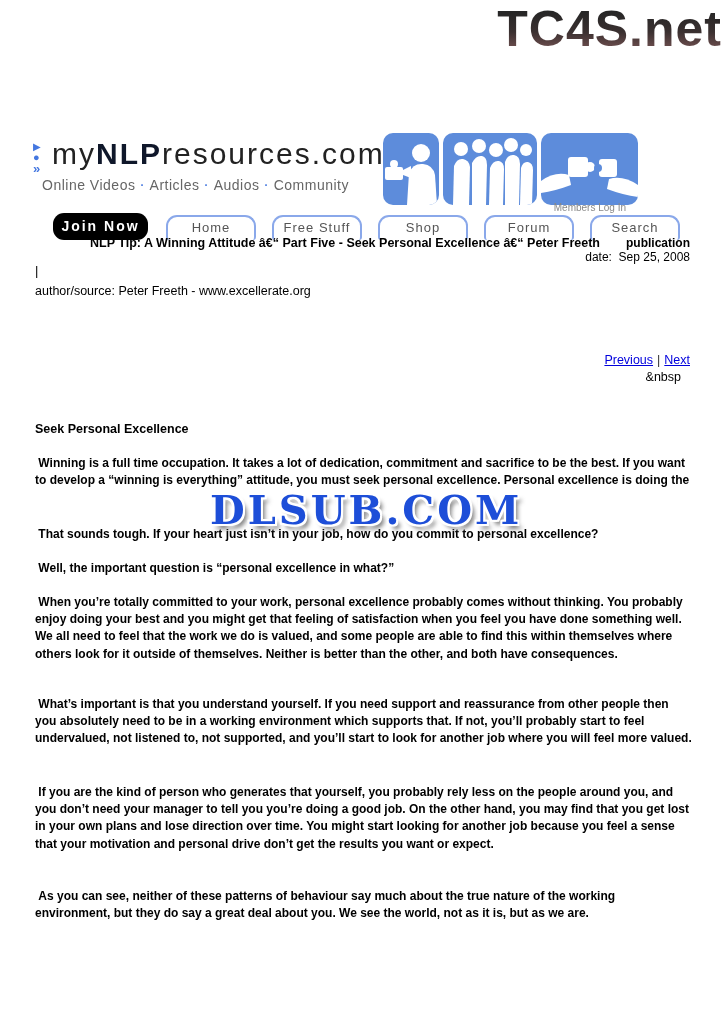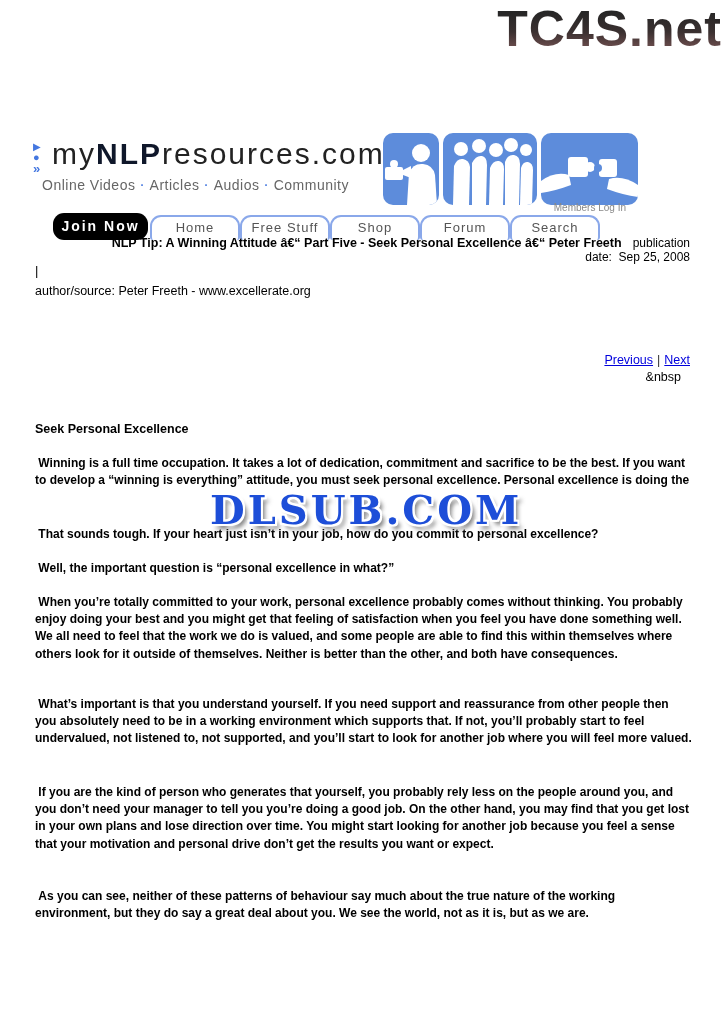--- a/index.html
+++ b/index.html
@@ -28,40 +28,40 @@
 
   
   .tile { position:absolute; top:133px; height:72px; background:#5d8cdb; border-radius:10px; overflow:hidden; }
   .tile svg { display:block; width:100%; height:100%; }
   .tile1 { left:383px; width:56px; }
   .tile2 { left:443px; width:94px; }
   .tile3 { left:541px; width:97px; }
   .members { position:absolute; top:202px; right:98px; font-size:10px; color:#888; }
 
   
-  .nav { position:absolute; left:53px; top:213px; display:flex; gap:0; }
+  .nav { position:absolute; left:53px; top:213px; display:flex; gap:16px; }
   .tab {
     width:90px; height:25px; margin-top:2px;
     border:2px solid #8aa8ea; border-bottom:none;
     border-radius:11px 11px 3px 3px; background:#fff;
     font-size:13px; letter-spacing:1px; color:#555;
     text-align:center; line-height:22px; cursor:pointer;
   }
   .tab-join {
     width:95px; height:27px; margin-top:0; margin-right:2px;
     background:#000; border:none; border-radius:11px;
     color:#fff; font-size:14px; font-weight:bold; letter-spacing:2px;
     text-align:center; line-height:27px; cursor:pointer;
   }
 
   
   .title-block { position:absolute; left:30px; top:236px; width:660px; display:flex; flex-direction:column; align-items:flex-end; font-size:12px; color:#000; }
   .title-line { white-space:nowrap; }
   .title-bold { font-weight:bold; font-size:12.5px; }
-  .pub-word { margin-left:11px; }
+  .pub-word { margin-left:26px;font-weight:bold; }
   .pub-date { white-space:pre; line-height:15px; }
   .pipe-solo { position:absolute; left:35px; top:263px; font-size:13px; color:#000; }
   .author-line { position:absolute; left:35px; top:284px; font-size:12.5px; color:#000; }
 
   
   .prevnext { position:absolute; top:353px; right:34px; font-size:12.5px; color:#333; }
   .prevnext a { color:#0000dd; text-decoration:underline; cursor:pointer; }
   .prevnext .ldiv { margin:0 4px; color:#333; }
   .nbsp-txt { position:absolute; top:370px; right:43px; font-size:12.5px; color:#000; }
 

